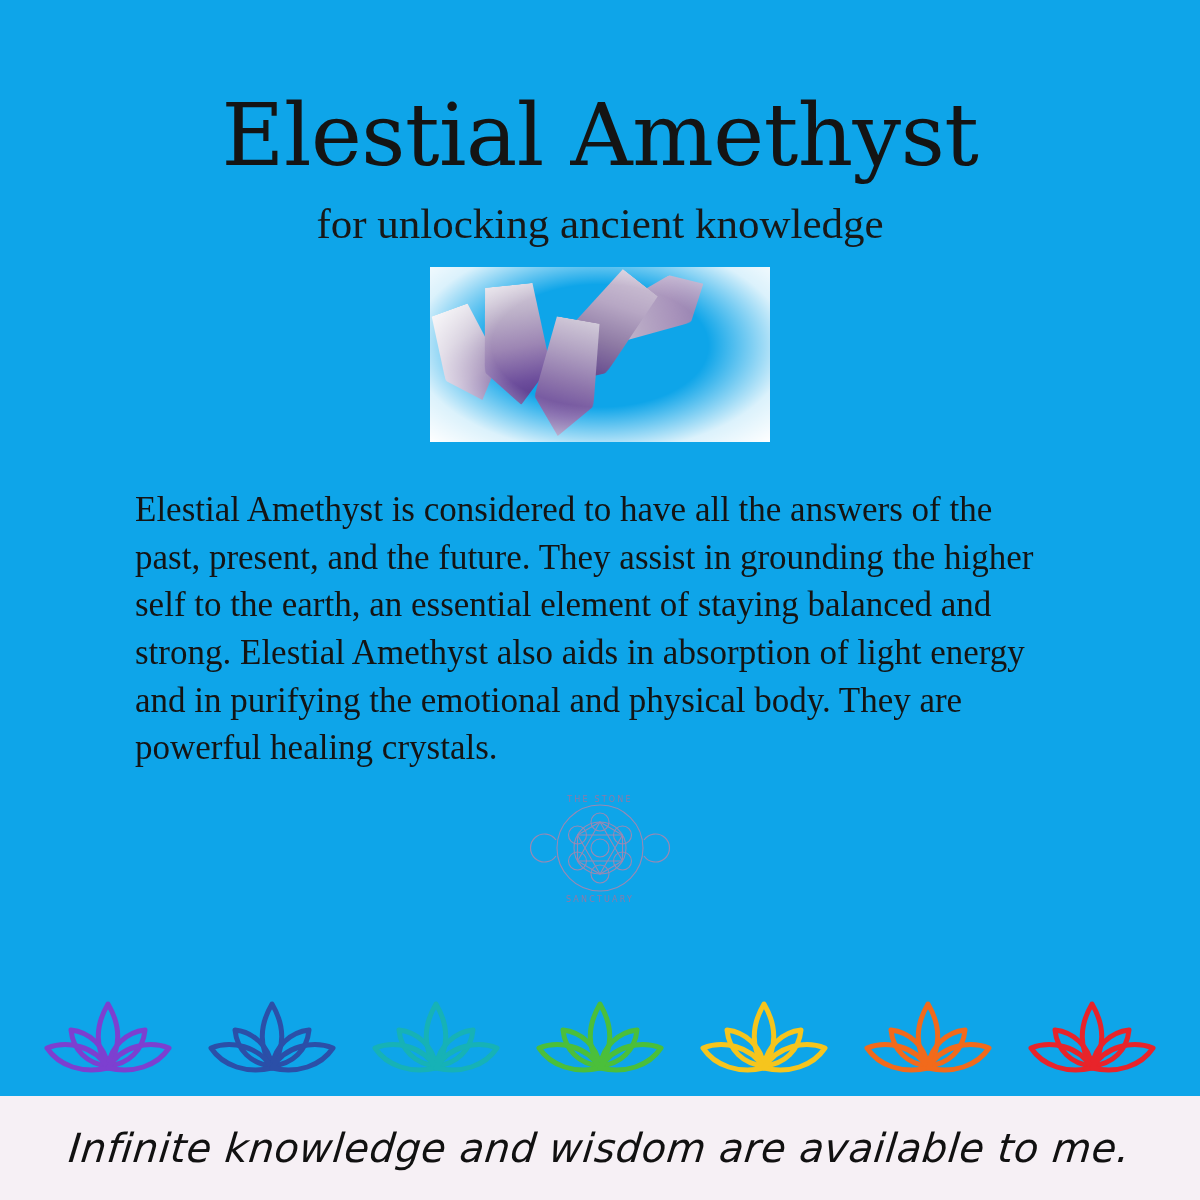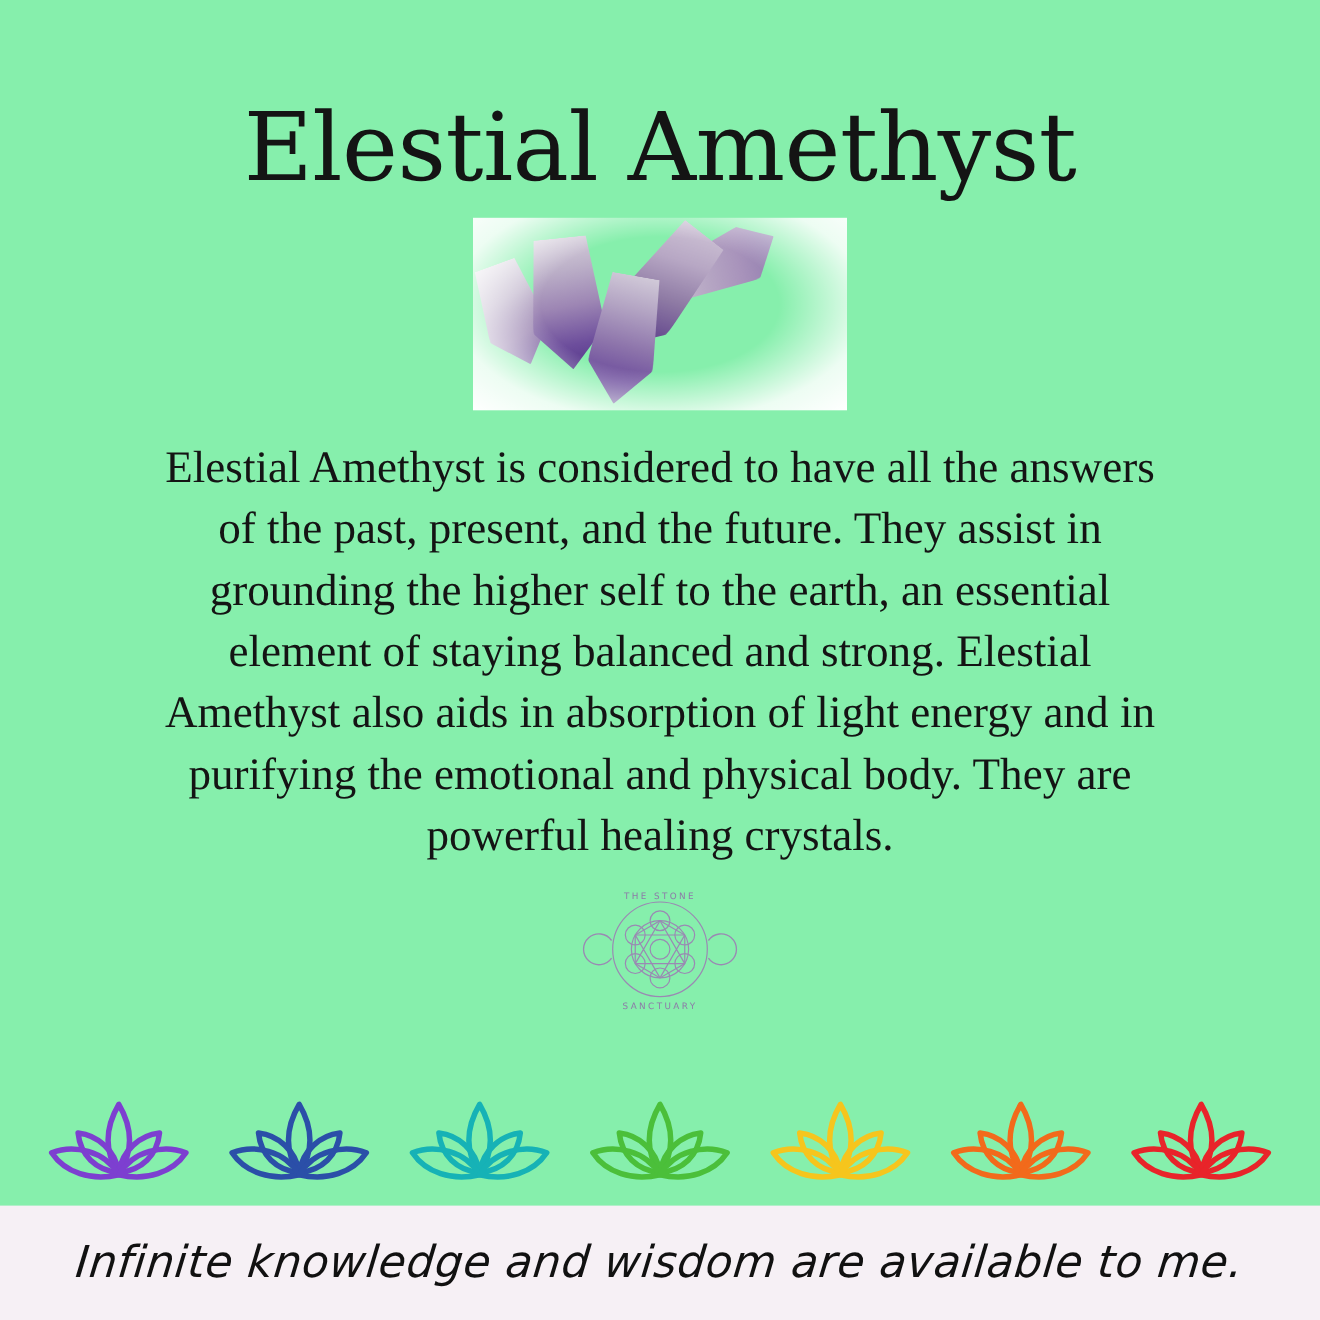--- a/index.html
+++ b/index.html
@@ -10,21 +10,21 @@
     width: 1200px;
     height: 1200px;
     background: #ffffff;
     font-family: "Liberation Serif", serif;
     overflow: hidden;
   }
   .card {
     position: relative;
     width: 1200px;
     height: 1200px;
-    background: #86efac;
+    background: #0ea5e9;
     display: flex;
     flex-direction: column;
     align-items: center;
   }
 
   
   .title {
     margin-top: 92px;
     font-family: "DejaVu Serif", serif;
     font-size: 86px;
@@ -98,25 +98,25 @@
   }
   .photo-glow {
     position: absolute;
     left: 0; top: 0; right: 0; bottom: 0;
     background: radial-gradient(ellipse at 50% 45%, rgba(255,255,255,0) 45%, rgba(255,255,255,0.85) 78%, #ffffff 100%);
     pointer-events: none;
   }
 
   
   .body-text {
-    margin-top: 24px;
+    margin-top: 44px;
     width: 930px;
-    text-align: center;
+    text-align: left;
     font-family: "Liberation Serif", serif;
-    font-size: 41px;
+    font-size: 35px;
     line-height: 1.36;
     color: #141414;
   }
 
   
   .logo {
     margin-top: 16px;
     width: 160px;
     height: 120px;
     position: relative;
@@ -158,20 +158,21 @@
     text-align: center;
     transform: skewX(-6deg);
   }
 </style>
 </head>
 <body>
 
 <div class="card">
 
   <div class="title">Elestial Amethyst</div>
+  <div class="subtitle">for unlocking ancient knowledge</div>
 
   <div class="photo">
     <div class="crystal c5"></div>
     <div class="crystal c4"></div>
     <div class="crystal c2"></div>
     <div class="crystal c1"></div>
     <div class="crystal c3"></div>
     <div class="photo-glow"></div>
   </div>
 

